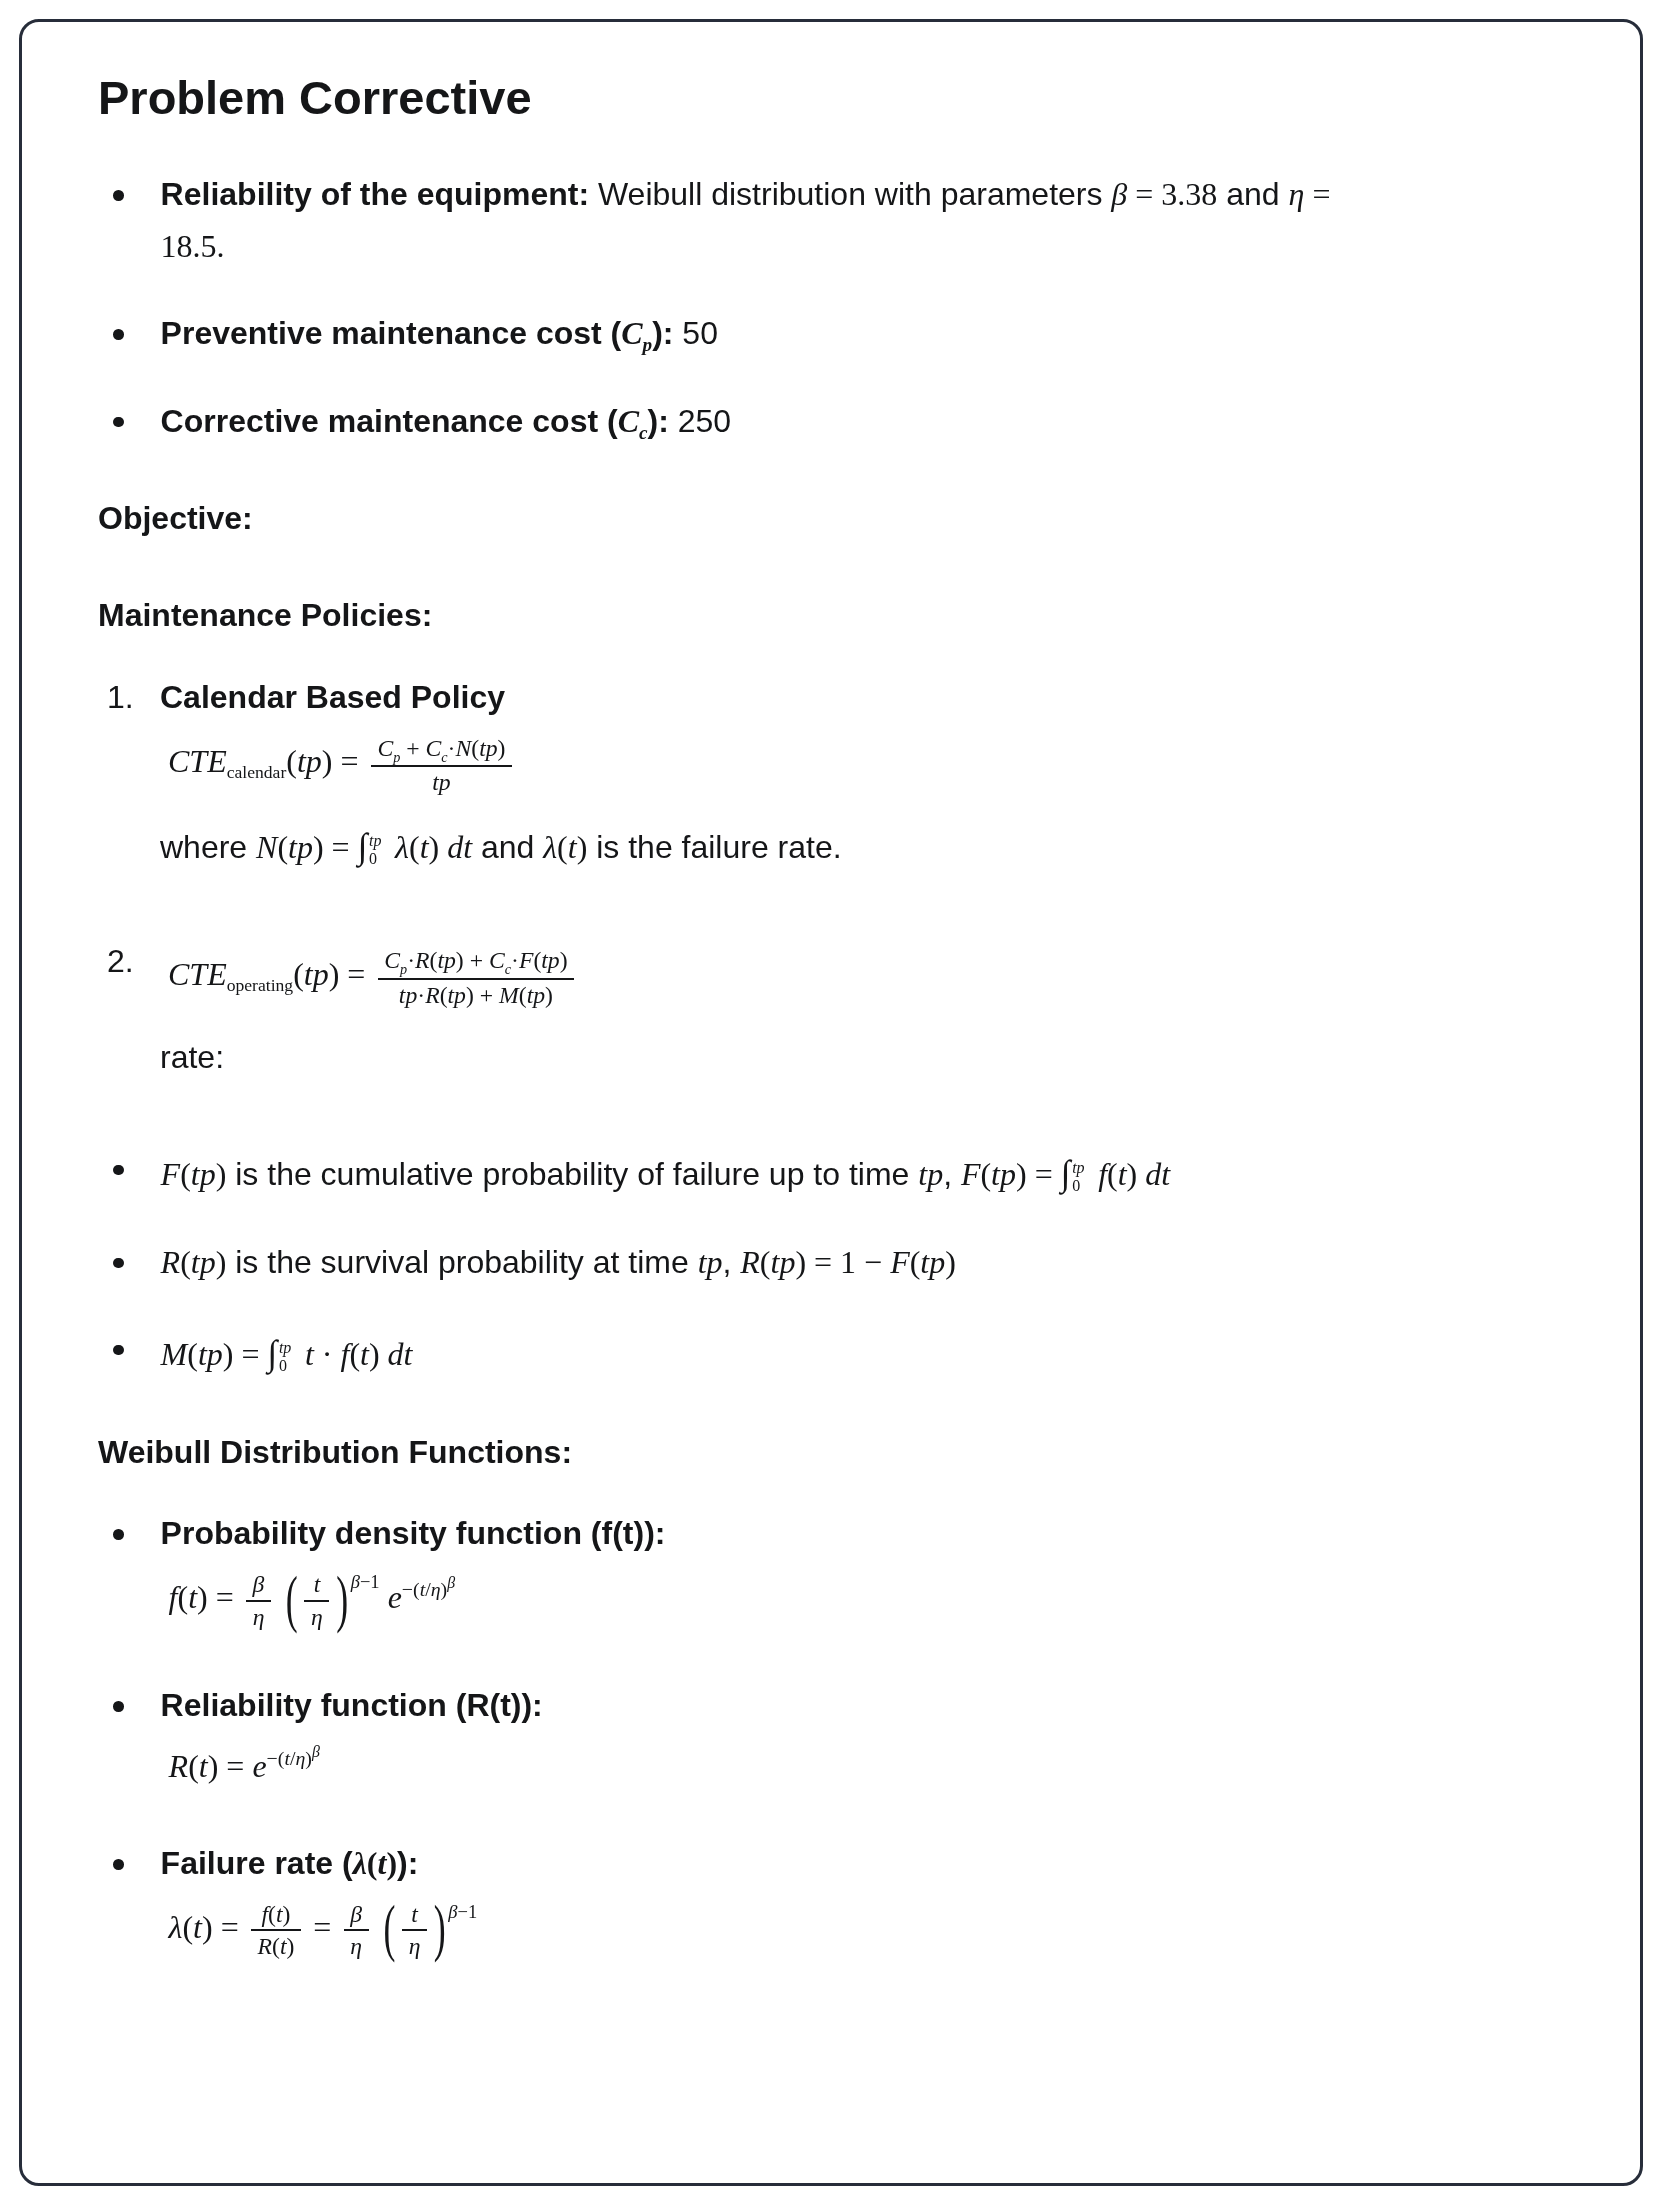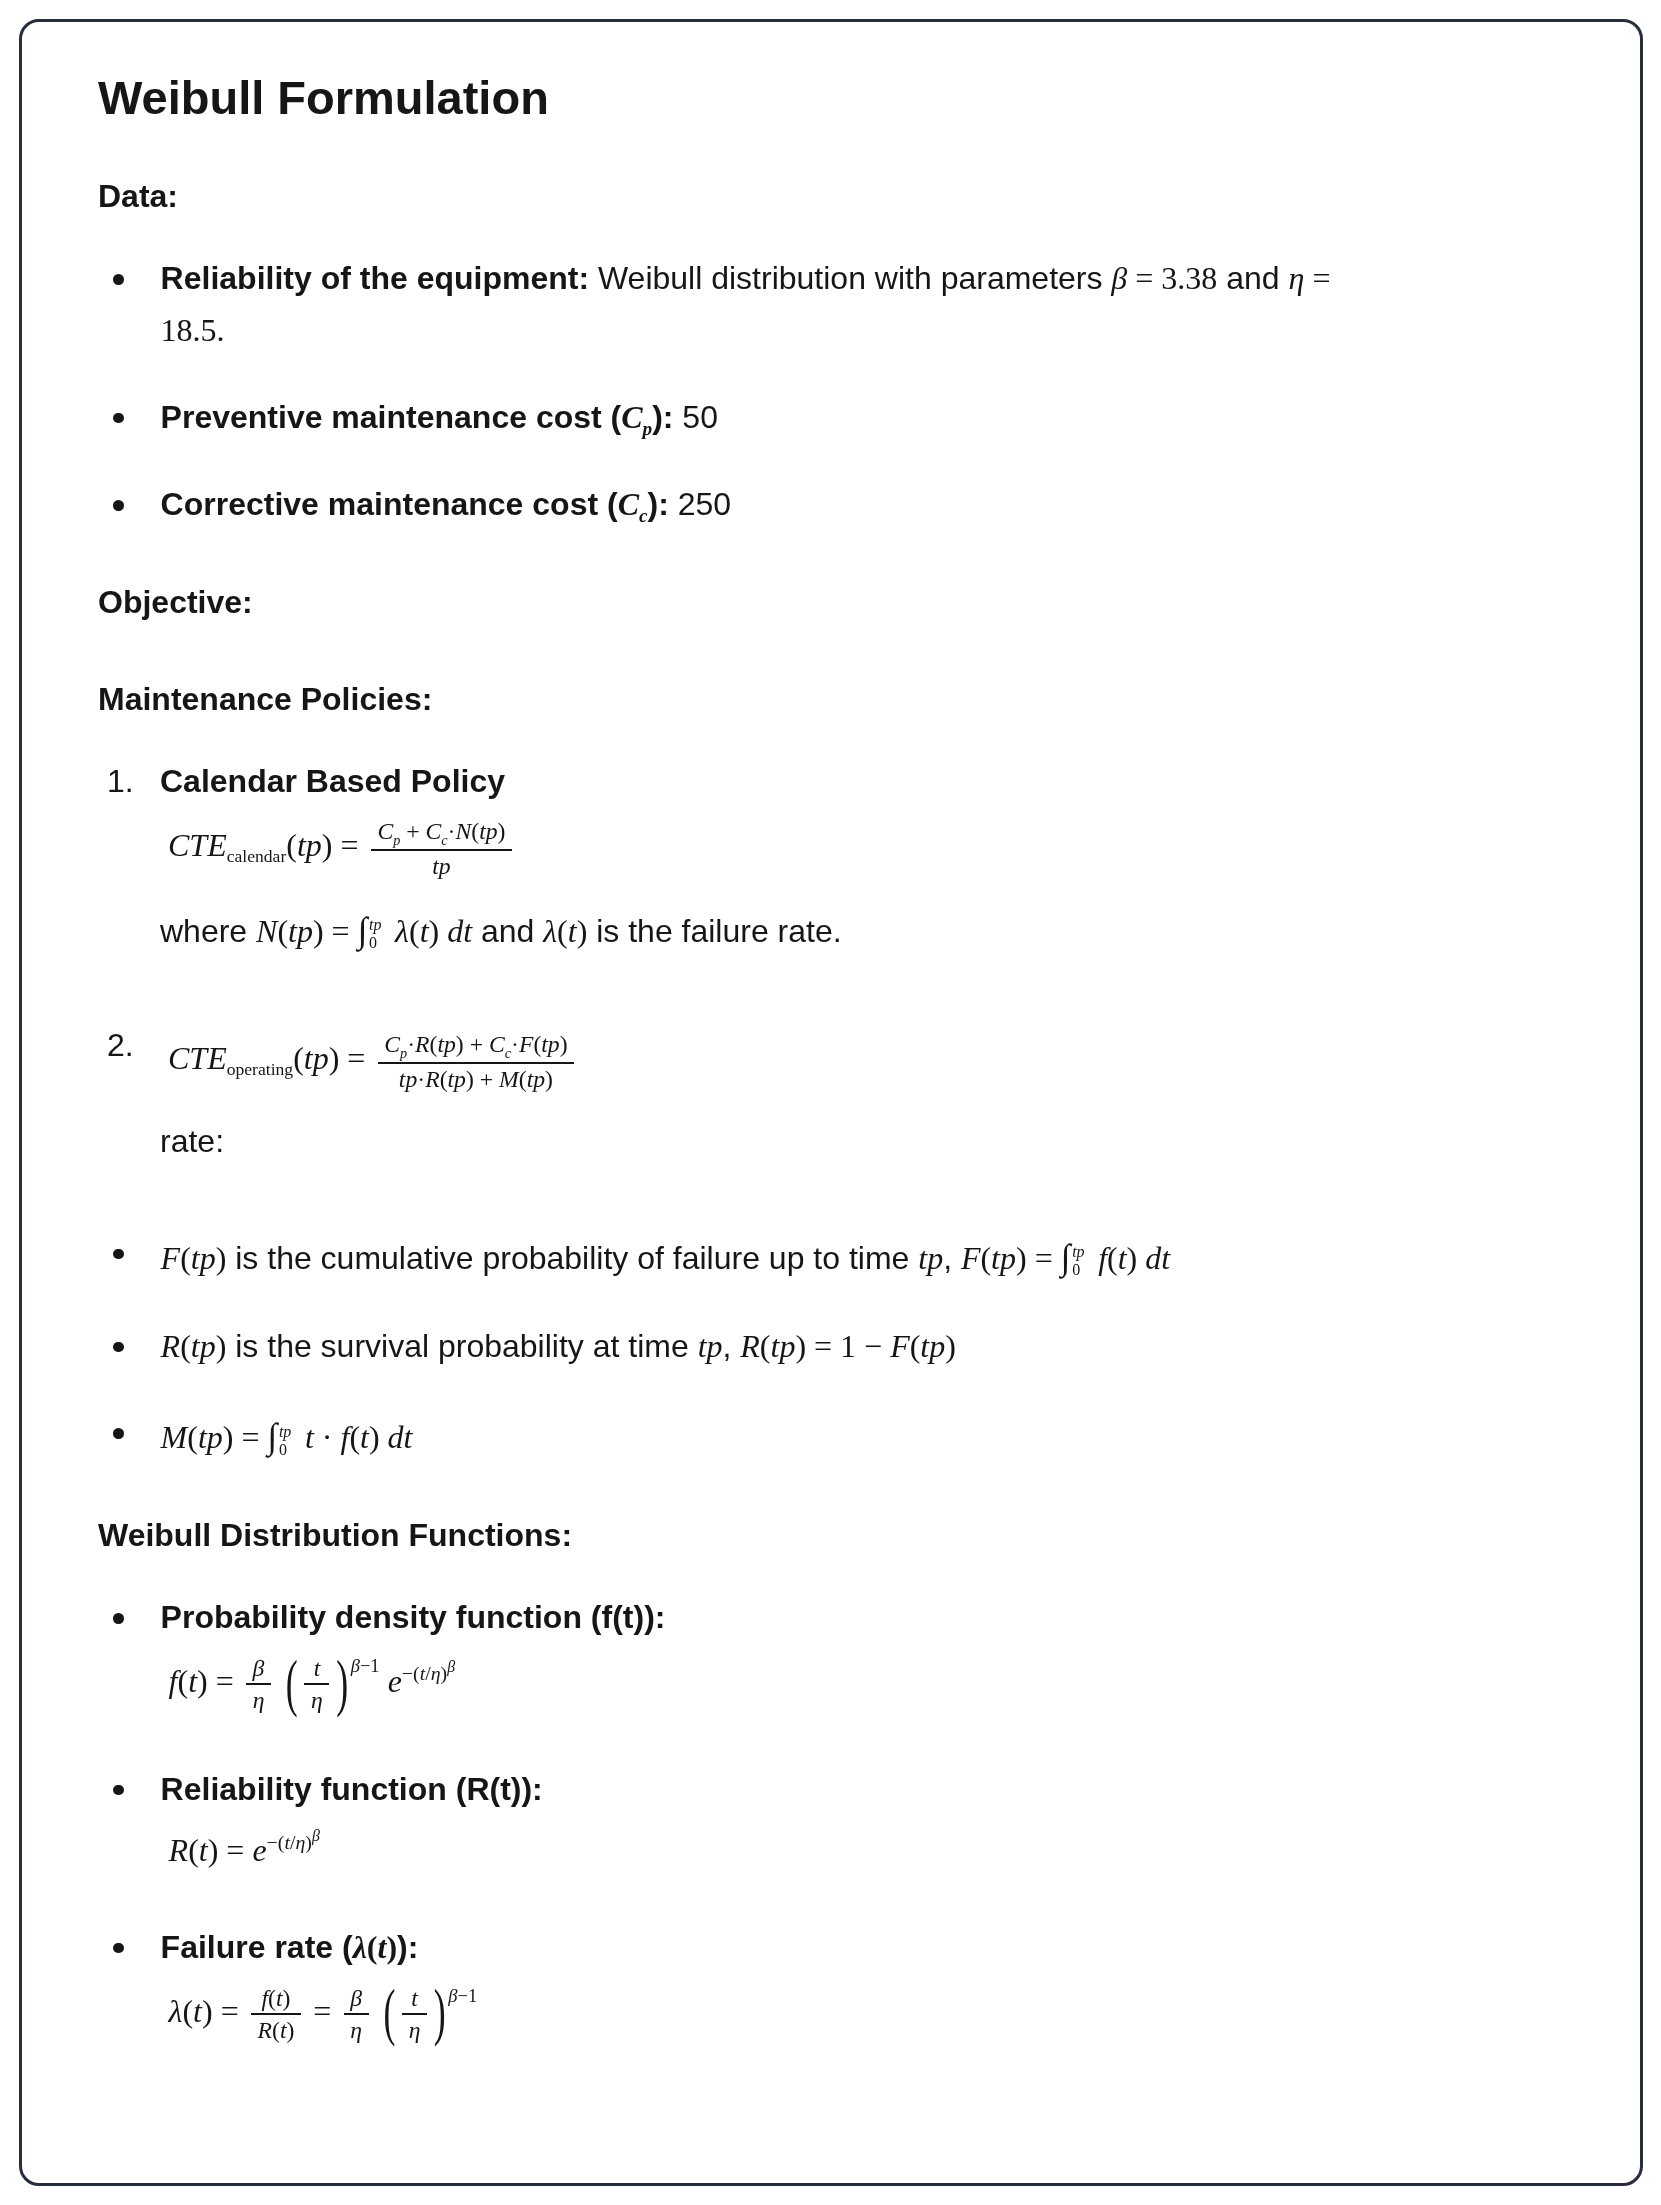--- a/index.html
+++ b/index.html
@@ -76,23 +76,22 @@
   .hsup { font-size: 0.58em; vertical-align: 1.05em; line-height: 0; }
 
   .wformula { margin: 22px 0 10px 0; line-height: 1.5; }
   b { font-weight: 700; }
 </style>
 </head>
 <body>
 
 <div class="page">
 
-  <h1>Weibull Formulation</h1>
-
-  <p class="h2">Data:</p>
+  <h1>Problem Corrective</h1>
+
 
   <div class="blist">
 
     <div class="bitem">
       <span class="dot"></span>
       <div class="btext">
         <b>Reliability of the equipment:</b><span> Weibull distribution with parameters </span><span class="math"><i>β</i> = 3.38</span><span> and </span><span class="math"><i>η</i> =</span><br><span class="math">18.5.</span>
       </div>
     </div>
 

